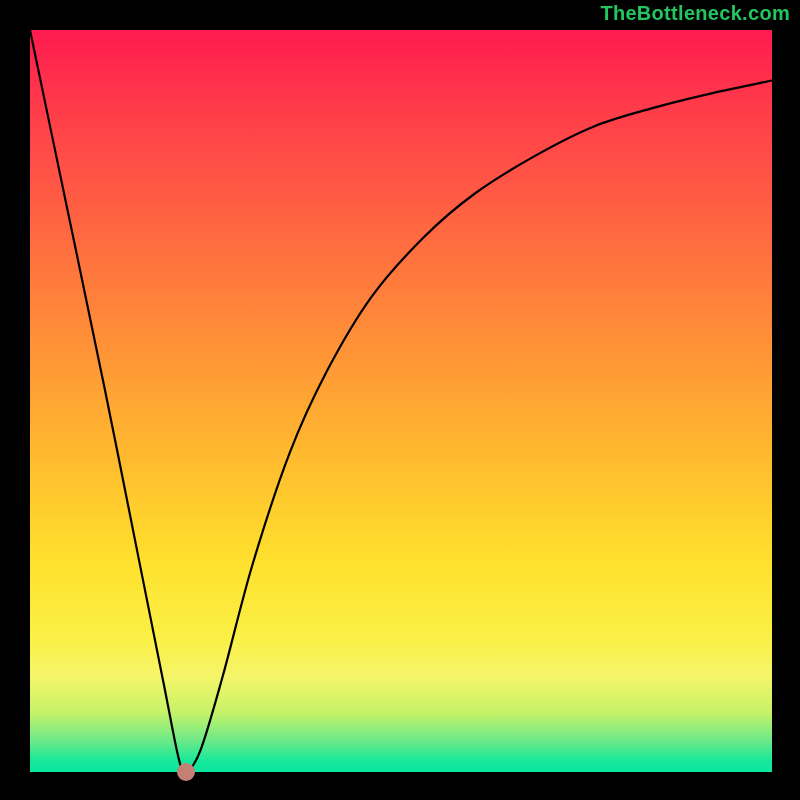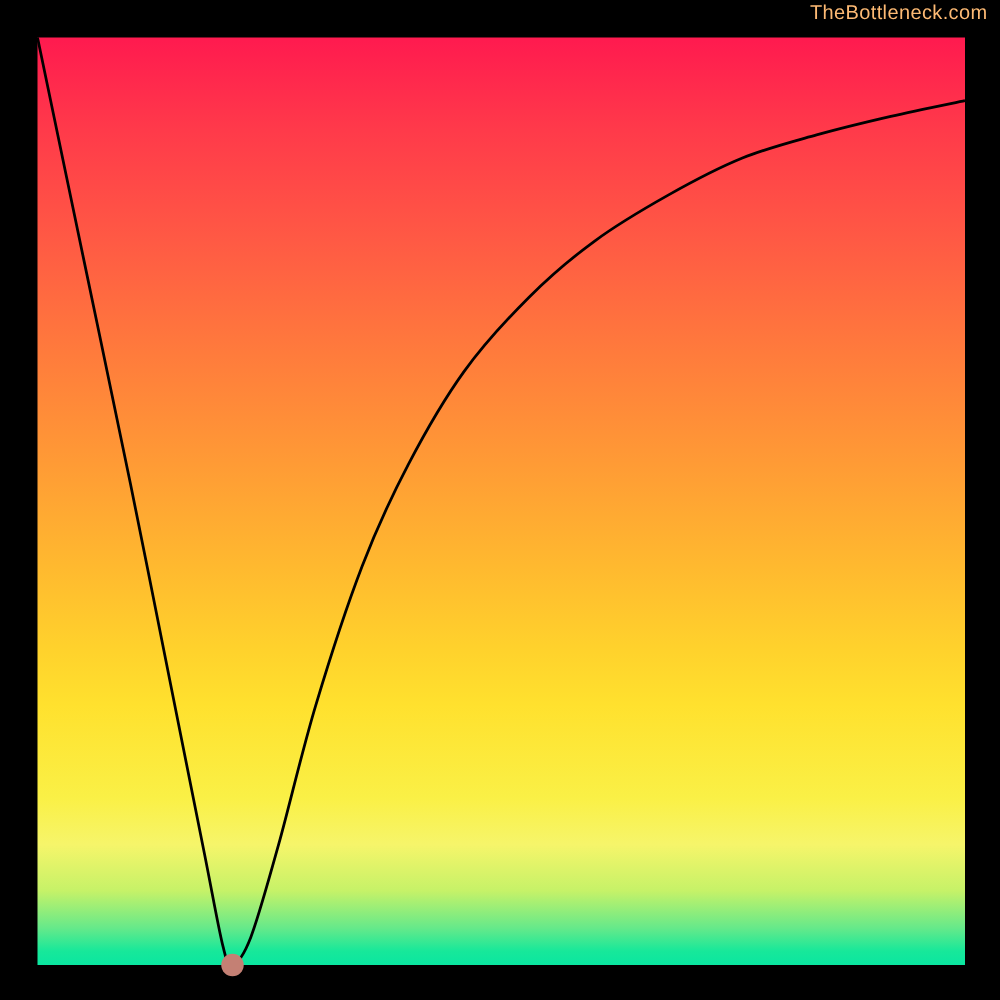--- a/index.html
+++ b/index.html
@@ -13,23 +13,23 @@
   }
   .wrapper {
     position: relative;
     width: 800px;
     height: 800px;
   }
   .watermark {
     position: absolute;
     top: 2px;
     right: 10px;
-    color: #fdba74;
-    font-size: 16px;
-    font-weight: 400;
+    color: #22c55e;
+    font-size: 20px;
+    font-weight: 700;
     letter-spacing: 0.3px;
     z-index: 5;
   }
   .plot-area {
     position: absolute;
     left: 30px;
     top: 30px;
     width: 742px;
     height: 742px;
     

